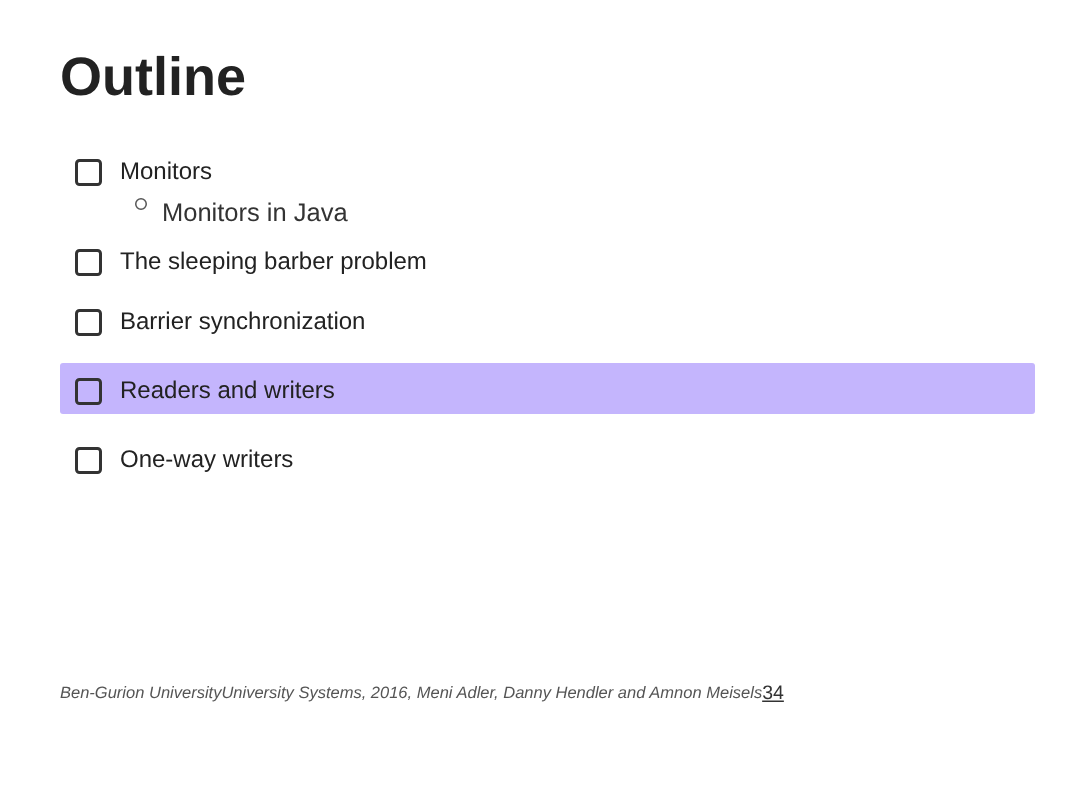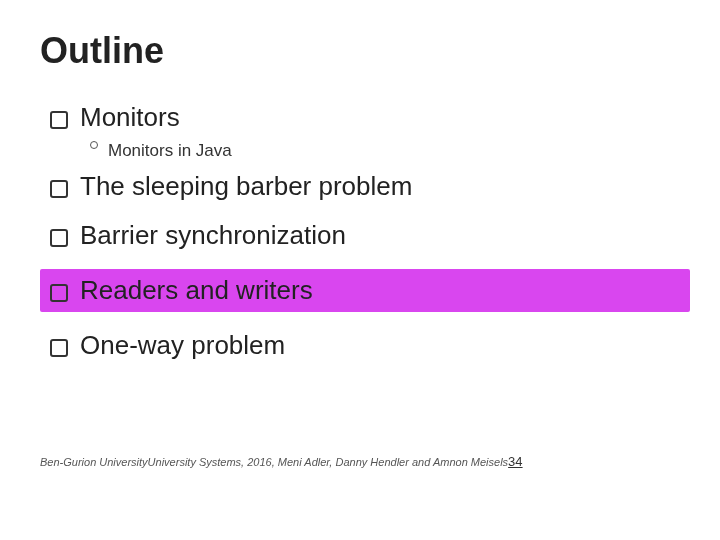--- a/index.html
+++ b/index.html
@@ -32,29 +32,29 @@
       font-family: 'Arial', sans-serif;
     }
 
     .outline-list {
       list-style: none;
       margin-left: 10px;
     }
 
     .outline-item {
       display: flex;
-      align-items: center;
+      align-items: flex-end;
       margin-bottom: 18px;
-      font-size: 26px;
+      font-size: 16px;
       color: #222222;
       font-family: 'Arial', sans-serif;
     }
 
     .outline-item.highlighted {
-      background-color: #d946ef;
+      background-color: #c4b5fd;
       margin-left: -10px;
       padding: 6px 10px;
       border-radius: 2px;
       width: calc(100% + 20px);
     }
 
     .checkbox {
       width: 18px;
       height: 18px;
       border: 2px solid #333;
@@ -139,21 +139,21 @@
       <span>Barrier synchronization</span>
     </li>
 
     <li class="outline-item highlighted">
       <span class="checkbox"></span>
       <span>Readers and writers</span>
     </li>
 
     <li class="outline-item">
       <span class="checkbox"></span>
-      <span>One-way problem</span>
+      <span>One-way writers</span>
     </li>
 
   </ul>
 
   <div class="footer">
     <span>Ben-Gurion University</span>
     <span>University Systems, 2016, Meni Adler, Danny Hendler and Amnon Meisels</span>
     <span class="footer-right">34</span>
   </div>
 

